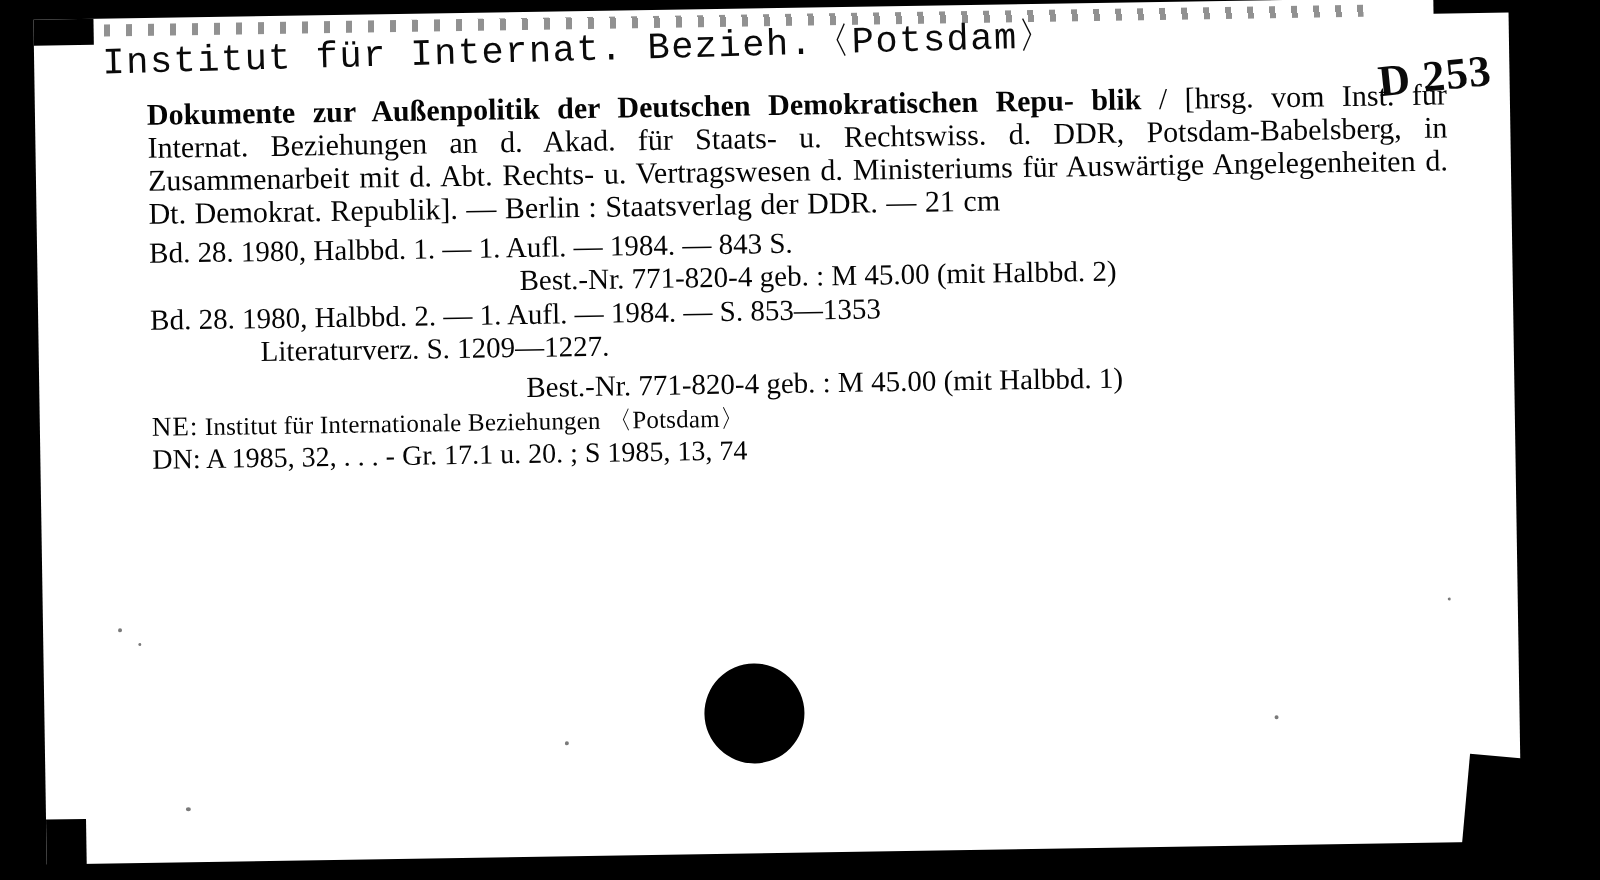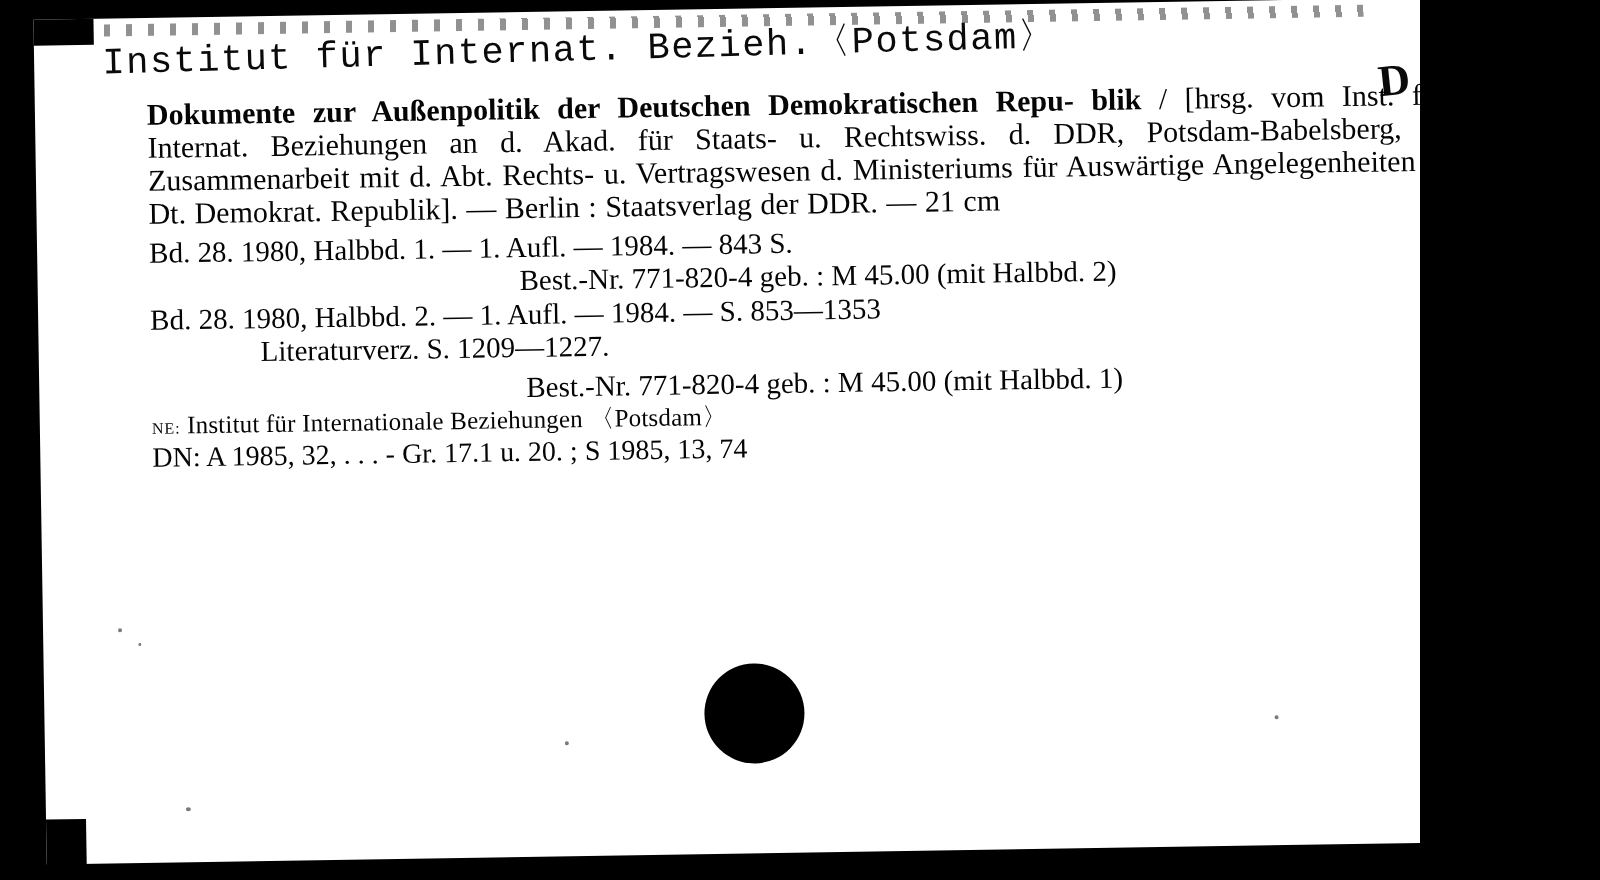--- a/index.html
+++ b/index.html
@@ -2,21 +2,21 @@
 <html><head>
 <meta charset="utf-8">
 <style>
   html, body {
     margin: 0;
     padding: 0;
     background: #000000;
   }
   #page {
     position: relative;
-    width: 1420px;
+    width: 1600px;
     height: 880px;
     background: #000000;
     overflow: hidden;
     font-family: "Liberation Serif", serif;
   }
   
   #card {
     position: absolute;
     left: 40px;
     top: 8px;
@@ -111,21 +111,21 @@
   .gap-md { margin-top: 10px; }
   .ne-line {
     font-size: 25px;
     line-height: 1.2;
     margin: 0;
     padding-left: 0px;
     letter-spacing: 0.2px;
     white-space: nowrap;
   }
   .ne-line .ne-tag {
-    font-size: 16px;
+    font-size: 27px;
     letter-spacing: 1px;
   }
   .dn-line {
     font-size: 28px;
     line-height: 1.2;
     margin: 0;
     white-space: nowrap;
   }
   
   .hole {

